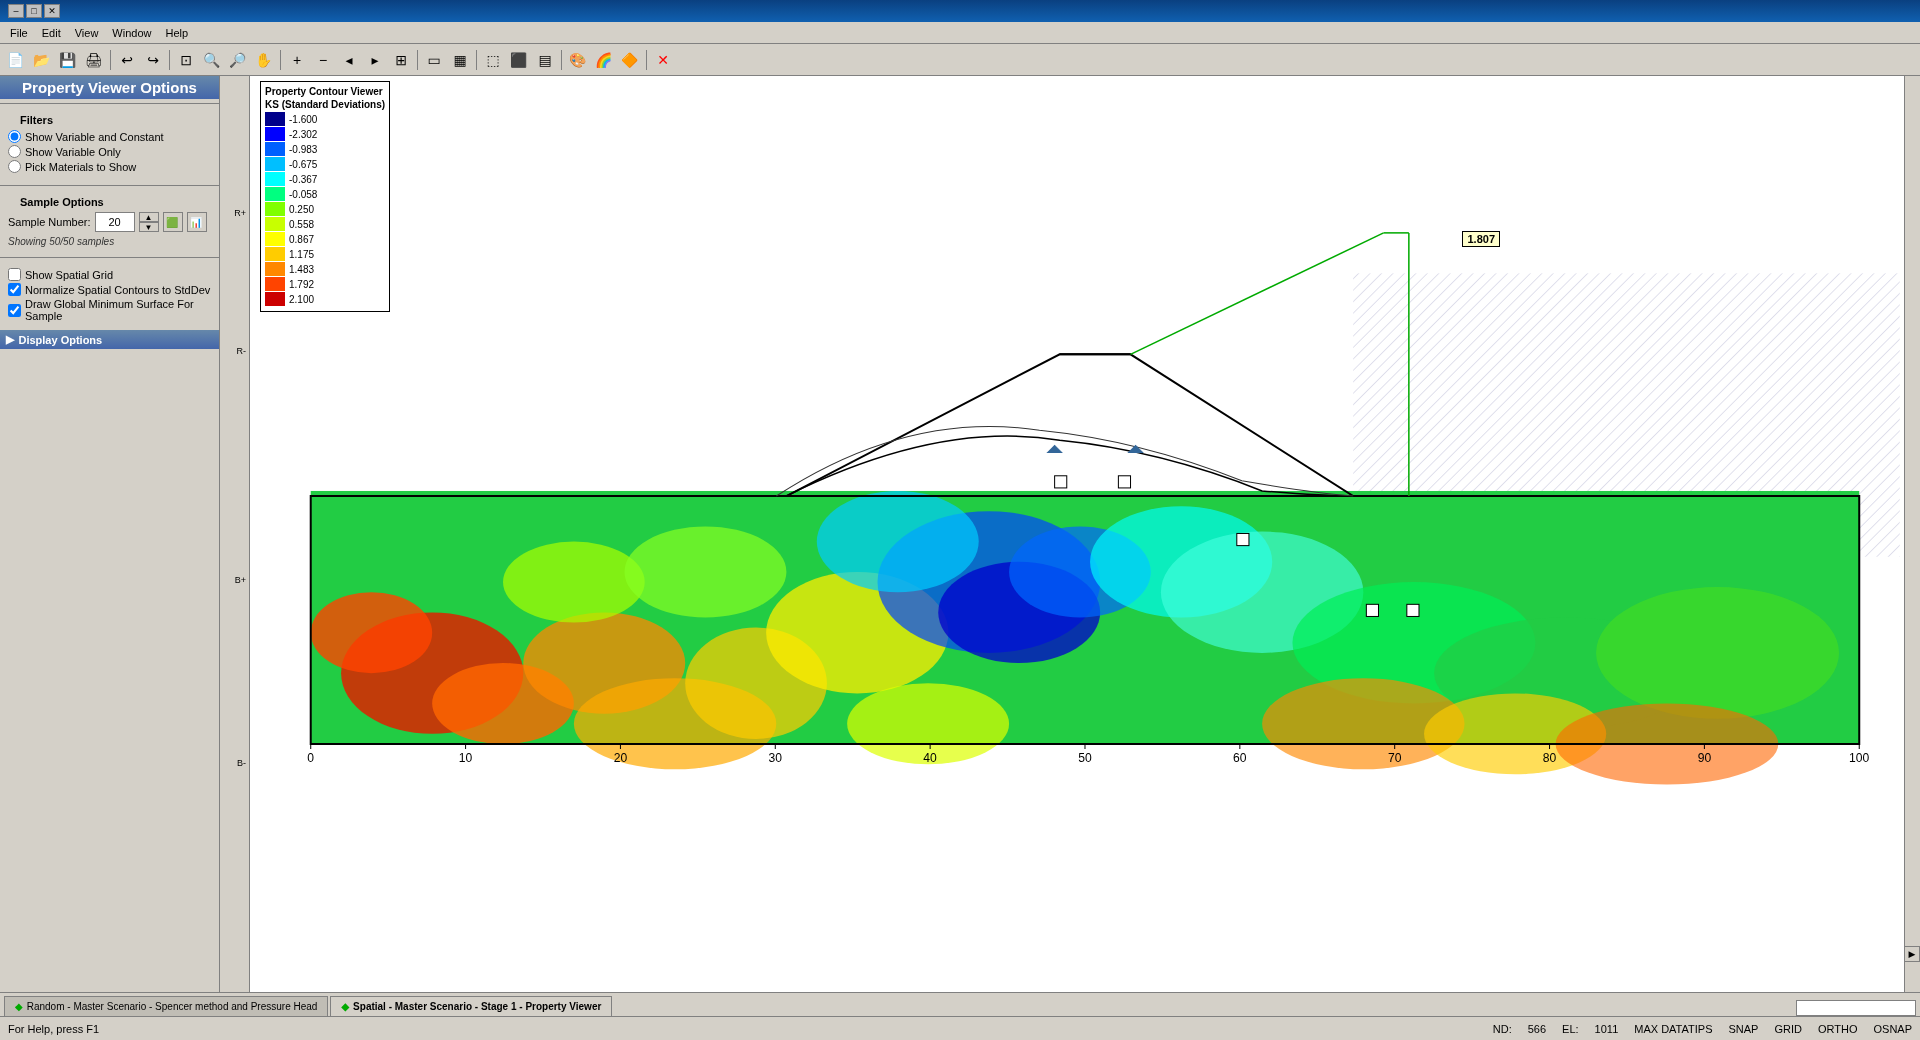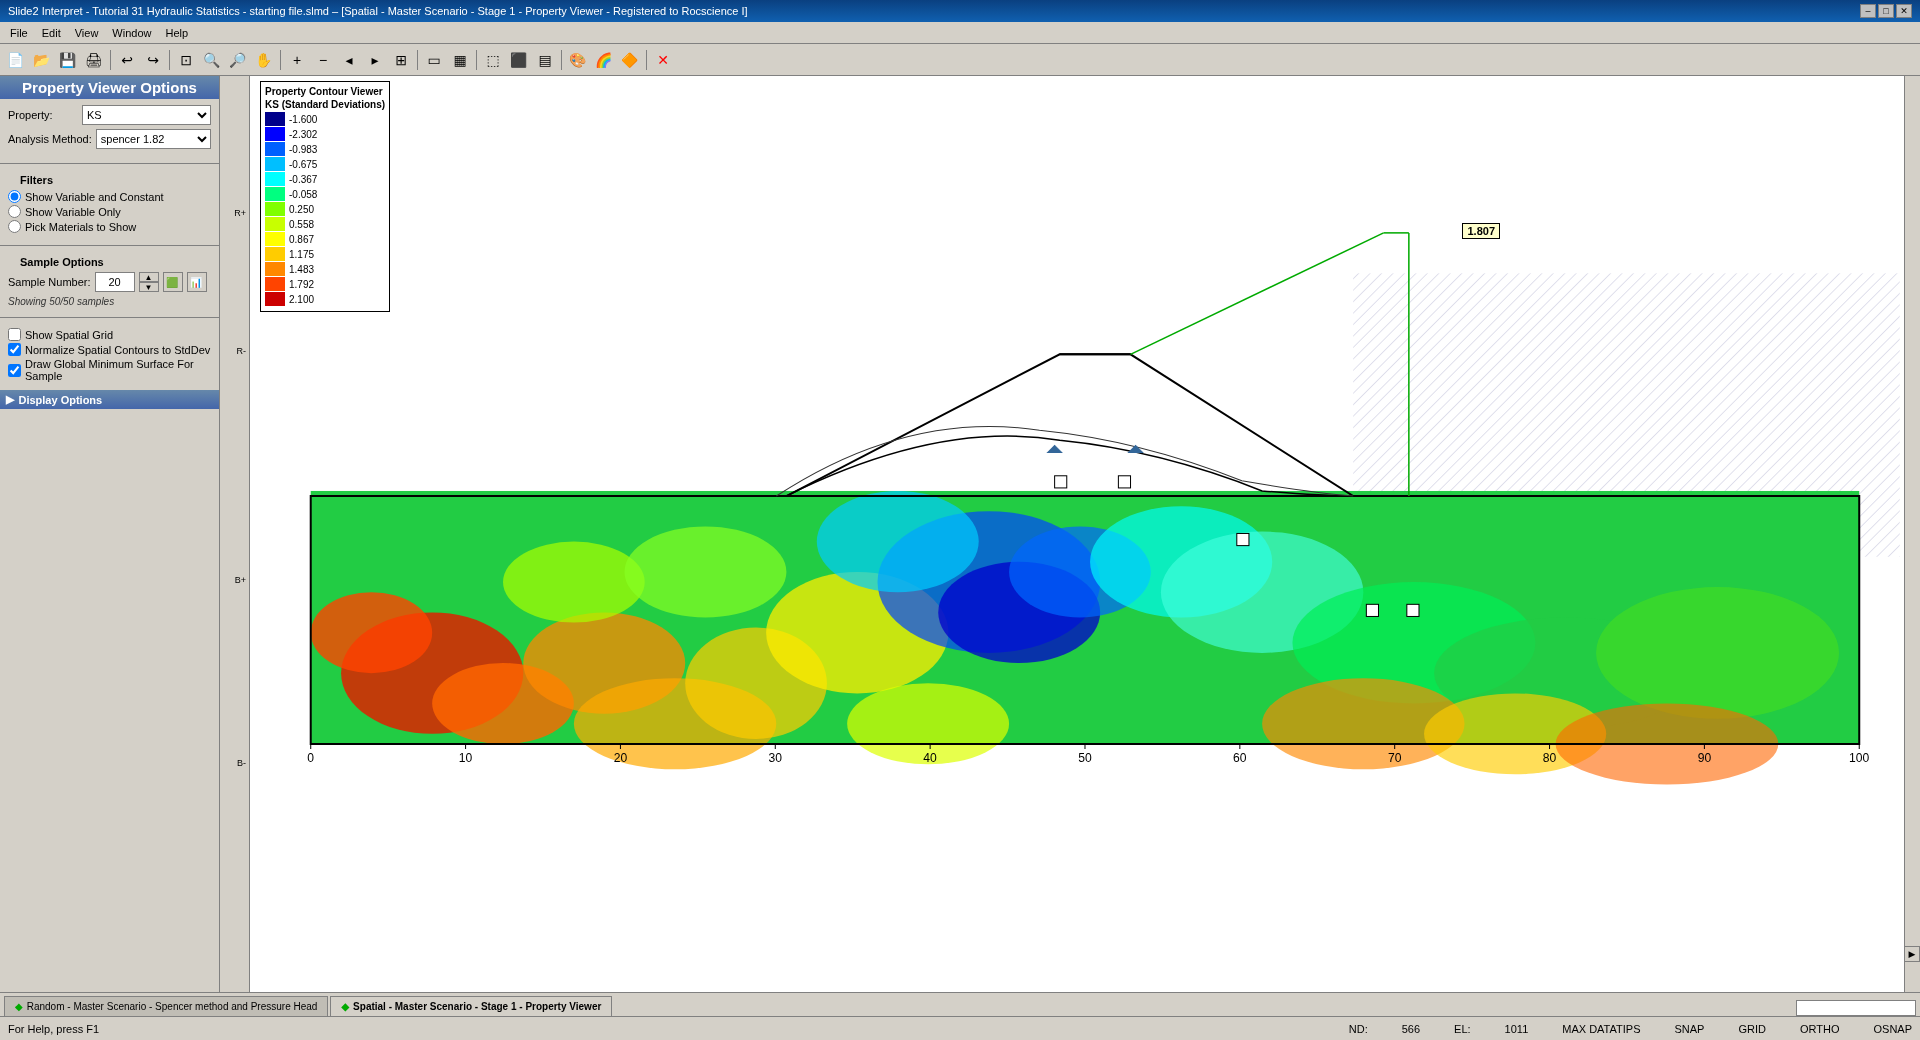--- a/index.html
+++ b/index.html
@@ -154,21 +154,21 @@
     }
 
     
     .status-bar {
       height: 24px;
       background: #d4d0c8;
       border-top: 1px solid #808080;
       display: flex;
       align-items: center;
       padding: 0 8px;
-      gap: 34px;
+      gap: 16px;
       font-size: 11px;
     }
 
     
     .tab-bar {
       height: 24px;
       background: #d4d0c8;
       border-top: 1px solid #808080;
       display: flex;
       align-items: flex-end;
@@ -227,21 +227,20 @@
       border: 1px solid #000;
       padding: 1px 4px;
       font-size: 11px;
       font-weight: bold;
     }
   </style>
 </head>
 <body>
 
 <div class="title-bar">
-  <span>Slide2 Interpret - Tutorial 31 Hydraulic Statistics - starting file.slmd – [Spatial - Master Scenario - Stage 1 - Property Viewer - Registered to Rocscience I]</span>
   <div class="title-bar-buttons">
     <div class="title-btn">–</div>
     <div class="title-btn">□</div>
     <div class="title-btn">✕</div>
   </div>
 </div>
 
 <div class="menu-bar">
   <span class="menu-item">File</span>
   <span class="menu-item">Edit</span>
@@ -281,34 +280,20 @@
   <div class="toolbar-btn">🌈</div>
   <div class="toolbar-btn">🔶</div>
   <div class="toolbar-sep"></div>
   <div class="toolbar-btn" style="color:red;">✕</div>
 </div>
 
 <div class="main-area">
 
   <div class="left-panel">
     <div class="panel-header">Property Viewer Options</div>
-    <div class="panel-section">
-      <div class="panel-row">
-        <span class="panel-label">Property:</span>
-        <select class="panel-select">
-          <option>KS</option>
-        </select>
-      </div>
-      <div class="panel-row">
-        <span class="panel-label">Analysis Method:</span>
-        <select class="panel-select">
-          <option>spencer  1.82</option>
-        </select>
-      </div>
-    </div>
 
     <div class="divider"></div>
 
     <div class="panel-section">
       <div class="section-header">Filters</div>
       <label class="radio-label">
         <input type="radio" name="filter" checked="" style=""> 
           <span>Show Variable and Constant</span>
       </label>
       <label class="radio-label">
@@ -519,21 +504,21 @@
         <div class="legend-color" style="background:#ff4400;"></div>
         <span class="legend-value">1.792</span>
       </div>
           <div class="legend-row">
         <div class="legend-color" style="background:#cc0000;"></div>
         <span class="legend-value">2.100</span>
       </div>
         </div>
     </div>
 
-    <div class="value-label" style="right: 420px; top: 147px;">
+    <div class="value-label" style="right: 420px; top: 155px;">
       <span>1.807</span>
     </div>
 
     <div class="right-scrollbar"></div>
     <div style="position:absolute;bottom:30px;right:0;width:16px;height:16px;background:#d4d0c8;border:1px solid #808080;display:flex;align-items:center;justify-content:center;font-size:9px;">▶</div>
   </div>
 </div>
 
 <div class="tab-bar">
   <div class="tab">

